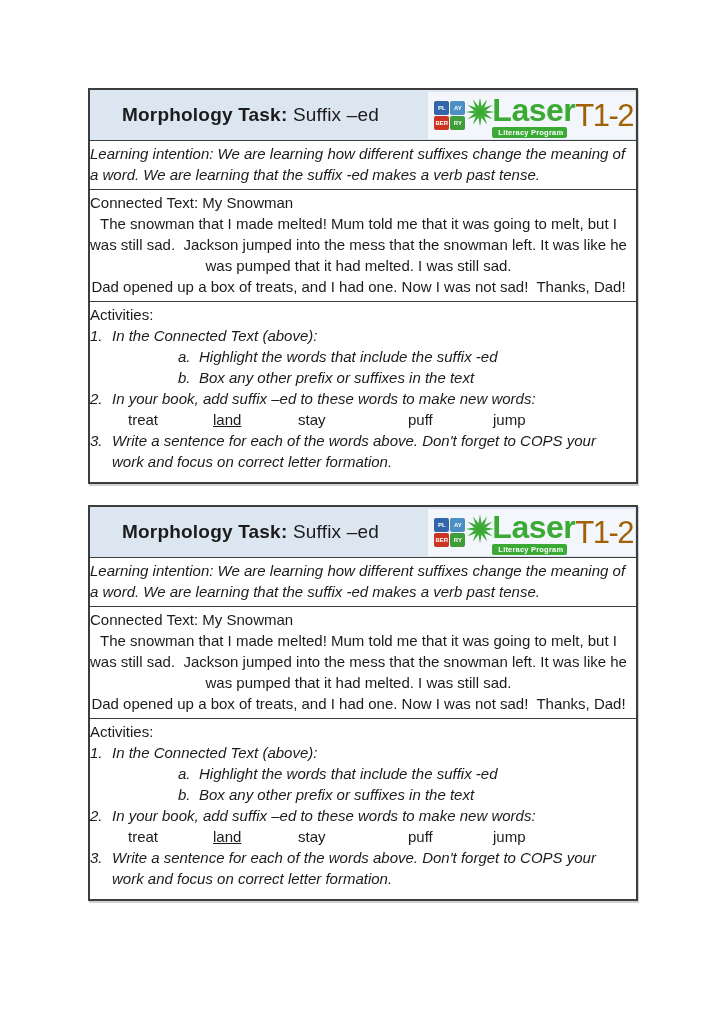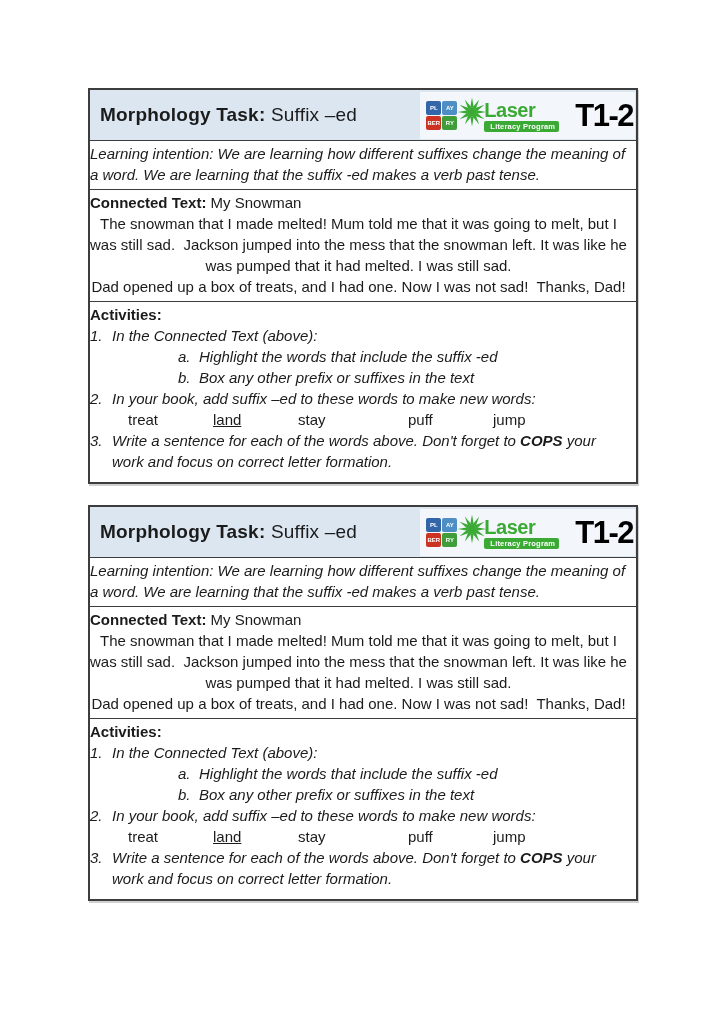--- a/index.html
+++ b/index.html
@@ -26,21 +26,21 @@
   .card-header {
     display: flex;
     justify-content: space-between;
     align-items: center;
     background: var(--header_bg, #dce6f1);
     border-bottom: 1px solid var(--border, #3d3d3d);
     height: 51px;
     padding: 2px 1px 2px 10px;
   }
   .title { font-size: 19px; letter-spacing: 0.2px; white-space: nowrap; }
-  .title-bold { font-weight: bold; }
+  .title-bold { font-weight: bold; margin-left: 22px; }
   
   .logo {
     display: flex;
     align-items: center;
     background: var(--logo_bg, #f3f6fa);
     padding: 3px 2px 3px 6px;
     height: 47px;
   }
   .puzzle {
     display: grid;
@@ -58,42 +58,42 @@
   .pz-1 { background: var(--puzzle_teal, #4d8fc4); }
   .pz-2 { background: var(--puzzle_red, #cc3322); }
   .pz-3 { background: var(--puzzle_green, #3f9e3a); }
   .sunburst { margin: -6px -3px 0 -2px; }
   .brand-block {
     display: flex; flex-direction: column; align-items: flex-start;
     line-height: 1; margin-top: 2px;
   }
   .brand {
     color: var(--brand_green, #3aaa35);
-    font-weight: bold; font-size: 20px; letter-spacing: -0.5px;
+    font-weight: bold; font-size: 32px; letter-spacing: -0.5px;
   }
   .tagline {
     background: var(--brand_green, #3aaa35);
     color: #ffffff; font-weight: bold; font-size: 7.5px;
     padding: 1.5px 4px 1.5px 6px; border-radius: 2px;
     margin-top: 1px; white-space: nowrap; letter-spacing: 0.2px;
   }
   .code {
-    font-size: 31px; font-weight: bold; letter-spacing: -1.5px;
-    color: #000000; margin-left: 16px; line-height: 1;
+    font-size: 31px; font-weight: normal; letter-spacing: -1.5px;
+    color: #a16207; margin-left: 0px; line-height: 1;
   }
   
   .row {
     border-bottom: 1px solid var(--border, #3d3d3d);
     padding: 2px 9px 4px 0;
     font-size: 15px; line-height: 21px;
   }
   .row:last-child { border-bottom: none; padding-bottom: 10px; }
   p { margin: 0; }
   .italic { font-style: italic; }
-  .bold { font-weight: bold; }
+  .bold { font-weight: normal; }
   .connected p.body { white-space: pre-wrap; text-align: center; }
   
   .li { display: flex; }
   .li .num { flex: 0 0 22px; }
   .li.sub { padding-left: 88px; }
   .li.sub .num { flex: 0 0 21px; }
   .words { display: flex; padding-left: 38px; }
   .words .w { display: inline-block; }
   .words .w0 { width: 85px; }
   .words .w1 { width: 85px; text-decoration: underline; }

